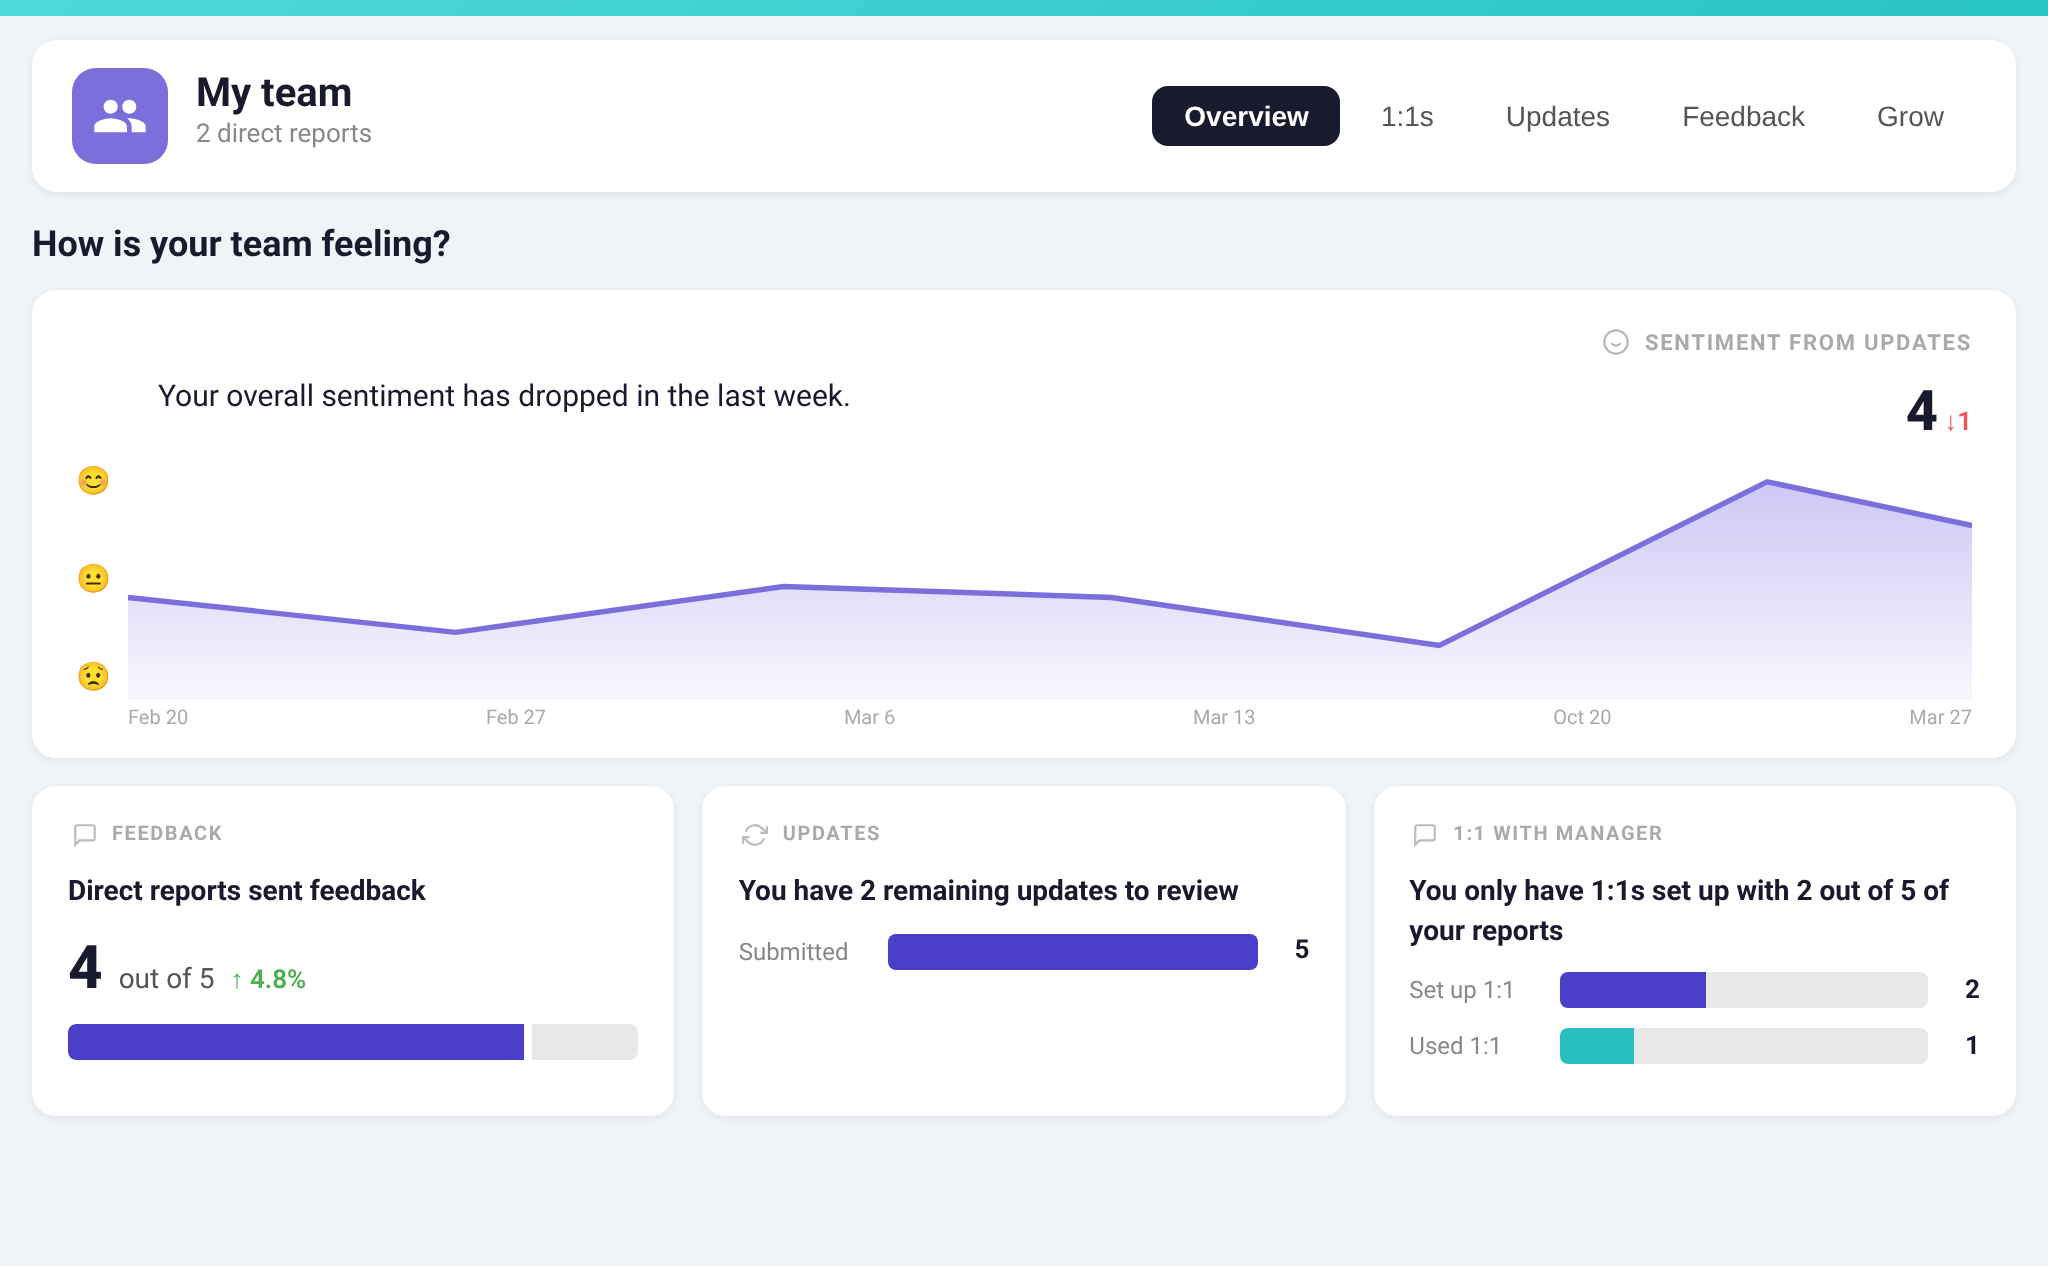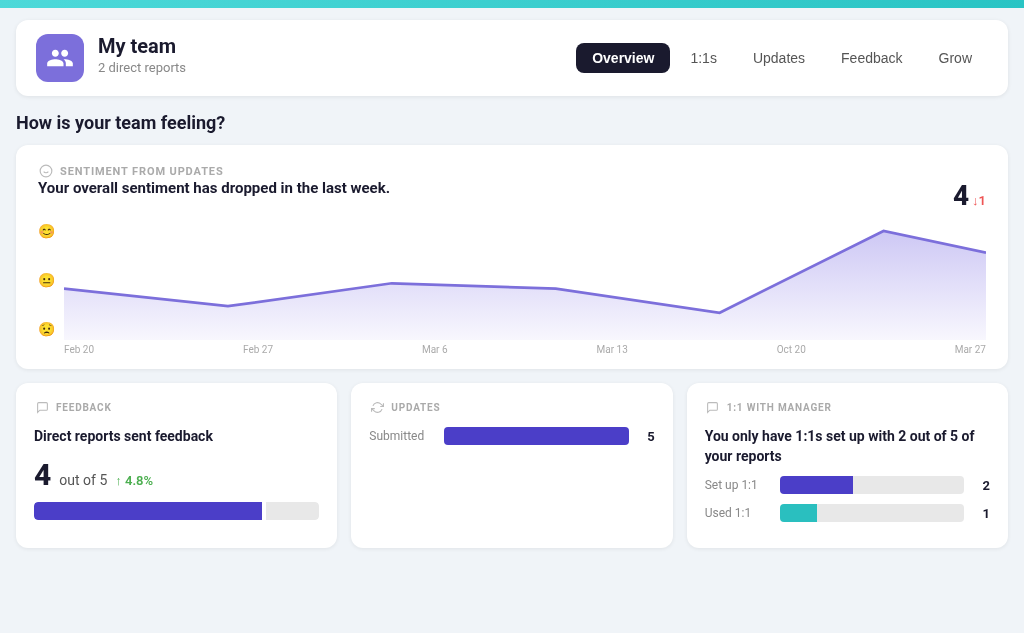--- a/index.html
+++ b/index.html
@@ -102,41 +102,44 @@
       border-radius: 12px;
       padding: 18px 22px 14px 22px;
       box-shadow: 0 1px 4px rgba(0,0,0,0.07);
       margin-bottom: 14px;
     }
 
     .sentiment-header {
       display: flex;
       align-items: center;
       gap: 6px;
+      margin-bottom: 10px;
+      justify-content: flex-end;
     }
 
     .sentiment-header-label {
       font-size: 11px;
       font-weight: 700;
       color: #aaa;
       letter-spacing: 0.08em;
       text-transform: uppercase;
     }
 
     .sentiment-body {
       display: flex;
       justify-content: space-between;
       align-items: flex-start;
       margin-bottom: 8px;
     }
 
     .sentiment-message {
       font-size: 15px;
-      font-weight: 700;
-      color: #1a1a2e;
+      font-weight: 400;
+      color: #1a1a2e;
+      margin-left: 41px;
     }
 
     .sentiment-score {
       font-size: 28px;
       font-weight: 800;
       color: #1a1a2e;
       display: flex;
       align-items: baseline;
       gap: 3px;
     }
@@ -436,20 +439,21 @@
       <div class="card-section-label">
         <span class="icon-circle">
           <svg width="13" height="13" viewBox="0 0 24 24" fill="none" stroke="#bbb" stroke-width="2">
             <polyline points="23 4 23 10 17 10"></polyline>
               <polyline points="1 20 1 14 7 14"></polyline>
             <path d="M3.51 9a9 9 0 0 1 14.85-3.36L23 10M1 14l4.64 4.36A9 9 0 0 0 20.49 15"></path>
           </svg>
         </span>
         <span class="card-section-text">UPDATES</span>
       </div>
+      <div class="card-title">You have 2 remaining updates to review</div>
       <div class="bar-row">
         <span class="bar-row-label">Submitted</span>
         <div class="bar-row-bar">
           <div class="bar-submitted" style="width:100%"></div>
         </div>
         <span class="bar-row-value">5</span>
       </div>
     </div>
 
     <div class="bottom-card">

